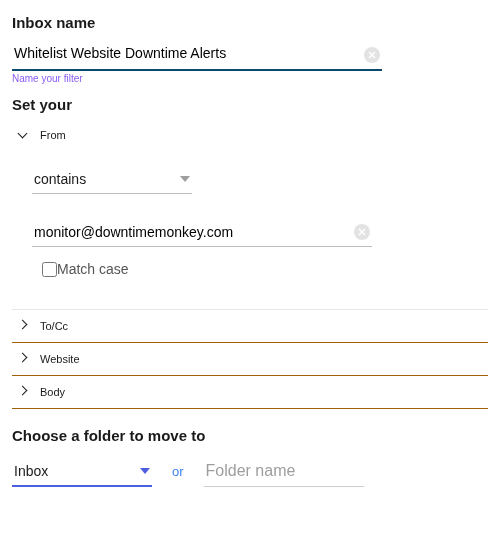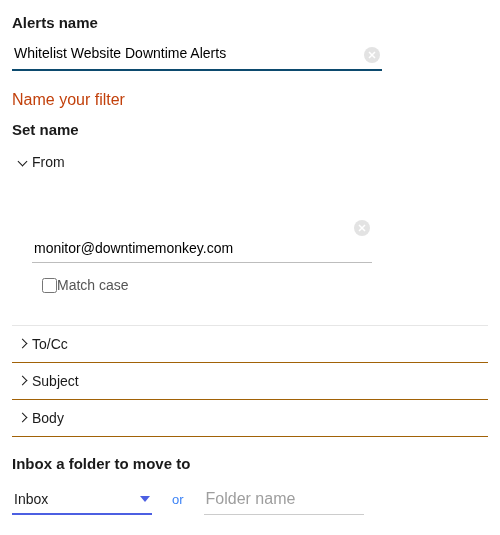--- a/index.html
+++ b/index.html
@@ -38,32 +38,32 @@
 .clear-icon {
   width: 16px; height: 16px;
   border-radius: 50%;
   background: #e3e3e3;
   color: #fff;
   display: flex; align-items: center; justify-content: center;
   font-size: 11px;
   cursor: pointer;
 }
 .helper {
-  color: #c2410c;
-  font-size: 16px;
-  margin-top: 20px;
+  color: #8b5cf6;
+  font-size: 10px;
+  margin-top: 2px;
   margin-bottom: 12px;
 }
 .rule-header {
   display: flex;
-  align-items: center;
-  gap: 4px;
+  align-items: flex-start;
+  gap: 12px;
   padding: 10px 6px;
   cursor: pointer;
-  font-size: 14px;
+  font-size: 11px;
 }
 .bordered-row { border-bottom: 1px solid #a16207; }
 .chev {
   width: 10px; height: 10px;
   display: inline-block;
   position: relative;
 }
 .chev::before {
   content: "";
   position: absolute;
@@ -92,21 +92,21 @@
   border-top: 6px solid #9e9e9e;
 }
 .value-input-row {
   display: flex;
   align-items: center;
   border-bottom: 1px solid #bdbdbd;
   width: 340px;
   padding: 6px 2px;
 }
 .value-input-row input {
-  border: none; outline: none; flex: 1; font-size: 14px; background: transparent; margin-top: 40px;
+  border: none; outline: none; flex: 1; font-size: 14px; background: transparent;
 }
 .checkbox-row {
   display: flex;
   align-items: center;
   margin-top: 14px;
   margin-left: 10px;
   color: #555;
   font-size: 14px;
 }
 .checkbox-row input[type="checkbox"] {
@@ -136,39 +136,43 @@
   border-bottom: 1px solid #ccc;
   padding: 6px 2px;
   width: 160px;
   font-size: 16px;
 }
 .folder-name-input::placeholder { color: #9e9e9e; }
 </style>
 </head>
 <body>
 
-<div class="section-heading">Alerts name</div>
+<div class="section-heading">Inbox name</div>
 <div class="input-row">
   <input type="text" value="Whitelist Website Downtime Alerts" style="">
   <span class="clear-icon">
     <svg width="8" height="8" viewBox="0 0 8 8">
         <path d="M1 1 L7 7 M7 1 L1 7" stroke="#fff" stroke-width="1.5"></path>
       </svg>
   </span>
 </div>
 <div class="helper">Name your filter</div>
 
-<div class="section-heading">Set name</div>
+<div class="section-heading">Set your</div>
 
 <div class="rule-from-container">
   <div class="rule-header">
     <span class="chev down"></span>
     <span>From</span>
   </div>
   <div class="rule-body">
+    <div class="select-wrap">
+      <span>contains</span>
+      <span class="caret-down"></span>
+    </div>
     <div class="value-input-row">
       <input type="text" value="monitor@downtimemonkey.com" style="">
       <span class="clear-icon">
         <svg width="8" height="8" viewBox="0 0 8 8">
             <path d="M1 1 L7 7 M7 1 L1 7" stroke="#fff" stroke-width="1.5"></path>
           </svg>
       </span>
     </div>
     <label class="checkbox-row">
       <input type="checkbox" style="">
@@ -177,29 +181,29 @@
   </div>
 </div>
 
 <div class="rule-header bordered-row">
   <span class="chev right"></span>
   <span>To/Cc</span>
 </div>
 
 <div class="rule-header bordered-row">
   <span class="chev right"></span>
-  <span>Subject</span>
+  <span>Website</span>
 </div>
 
 <div class="rule-header bordered-row">
   <span class="chev right"></span>
   <span>Body</span>
 </div>
 
-<div class="section-heading" style="margin-top:18px">Inbox a folder to move to</div>
+<div class="section-heading" style="margin-top:18px">Choose a folder to move to</div>
 <div class="folder-row">
   <div class="folder-select">
     <span>Inbox</span>
     <span class="caret-down"></span>
   </div>
   <span class="or-text">or</span>
   <input type="text" class="folder-name-input" placeholder="Folder name" style="">
 </div>
 
 </body></html>

